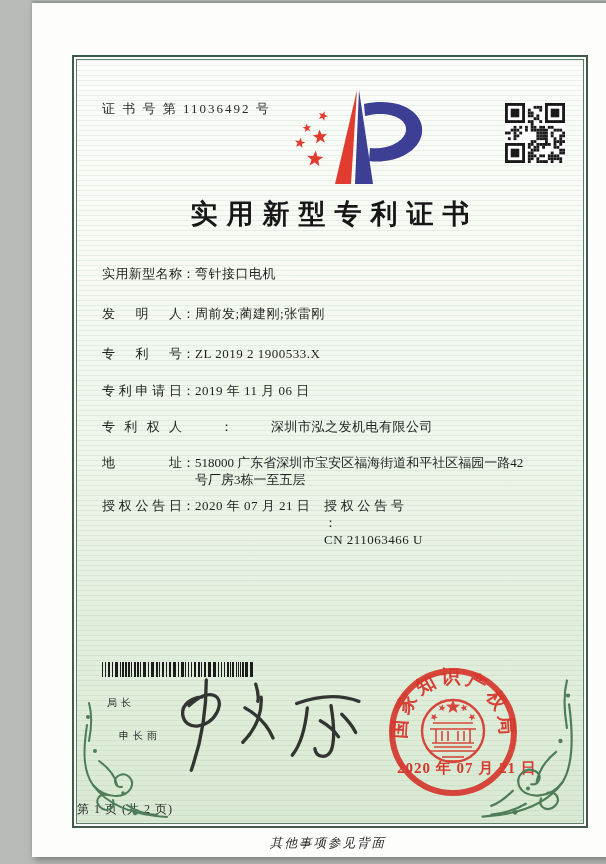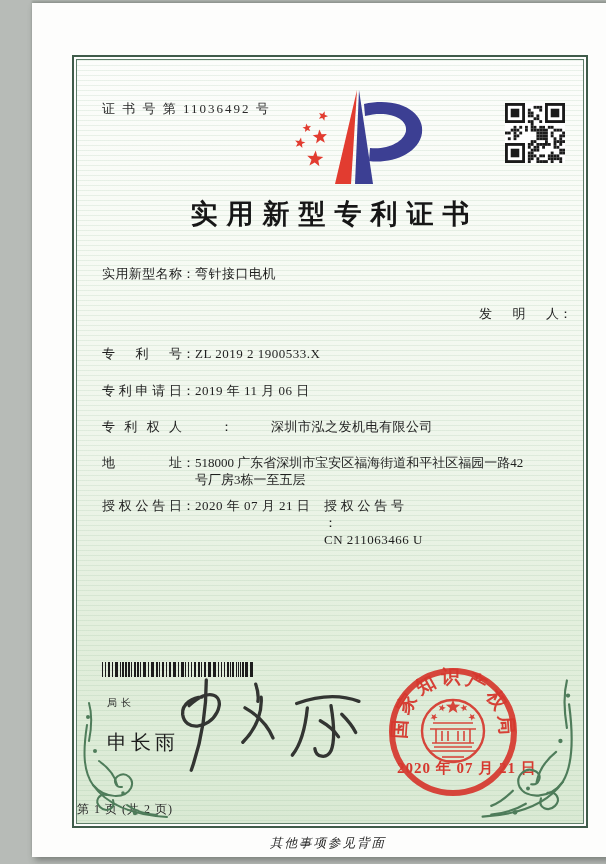--- a/index.html
+++ b/index.html
@@ -43,35 +43,35 @@
   
   .row{position:absolute;left:25px;width:470px;font-size:13px;line-height:17px;display:flex;}
   .flabel{
     display:inline-block;width:80px;flex:none;
     text-align:justify;text-align-last:justify;text-justify:inter-character;
     letter-spacing:0;
   }
   .colon{flex:none;}
   .fvalue{letter-spacing:.5px;}
   .fvalue.addr{width:330px;word-break:break-all;letter-spacing:0;}
-  .row-name{top:205px;} .row-inv{top:245px;justify-content:flex-end;} .row-pat{top:285px;}
+  .row-name{top:205px;} .row-inv{top:245px;} .row-pat{top:285px;}
   .row-app{top:322px;} .row-owner{top:358px;gap:38px;} .row-addr{top:394px;}
   .row-grant{top:437px;}
   .grant2{position:absolute;left:222px;top:0;display:flex;flex-direction:column;}
   
   .paras{
     position:absolute;left:25px;top:458px;width:465px;
     font-size:13.5px;line-height:22px;font-style:italic;letter-spacing:.6px;
     color:#242424;
   }
   .paras p{margin:0;text-indent:2em;}
   
   .barcode{position:absolute;left:25px;top:602px;width:156px;height:15px;}
   .director{position:absolute;left:30px;top:636px;font-size:10px;letter-spacing:4px;}
-  .director-name{position:absolute;left:30px;top:669px;font-size:20px;letter-spacing:4px;}
+  .director-name{position:absolute;left:42px;top:669px;font-size:10px;letter-spacing:4px;}
   .signature{position:absolute;left:82px;top:612px;width:215px;height:105px;}
   .seal{position:absolute;left:309px;top:605px;width:134px;height:134px;}
   .seal-date{
     position:absolute;left:320px;top:699px;
     font-size:15px;color:#d6382e;letter-spacing:1px;font-weight:600;
     white-space:nowrap;
   }
   .page-num{
     position:absolute;left:0;top:741px;width:100%;text-align:left;
     font-size:12px;letter-spacing:1px;color:#2a2a2a;
@@ -245,20 +245,21 @@
         <div class="title">实用新型专利证书</div>
 
         <div class="row row-name">
           <span class="flabel">实用新型名称</span>
             <span class="colon">：</span>
             <span class="fvalue">弯针接口电机</span>
         </div>
         <div class="row row-inv">
           <span class="flabel">发明人</span>
             <span class="colon">：</span>
+            <span class="fvalue">周前发;蔺建刚;张雷刚</span>
         </div>
         <div class="row row-pat">
           <span class="flabel">专利号</span>
             <span class="colon">：</span>
             <span class="fvalue">ZL 2019 2 1900533.X</span>
         </div>
         <div class="row row-app">
           <span class="flabel">专利申请日</span>
             <span class="colon">：</span>
             <span class="fvalue">2019 年 11 月 06 日</span>

